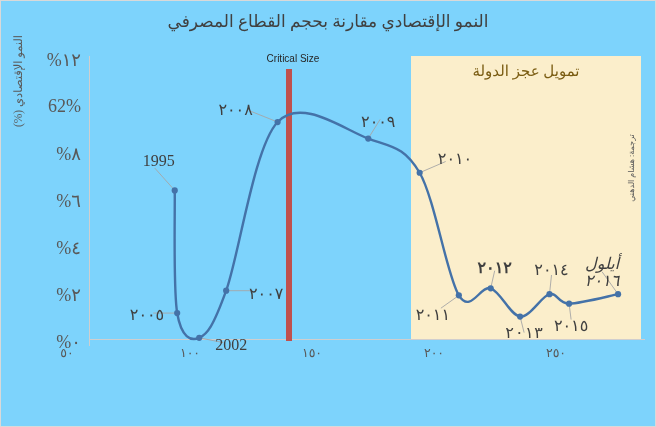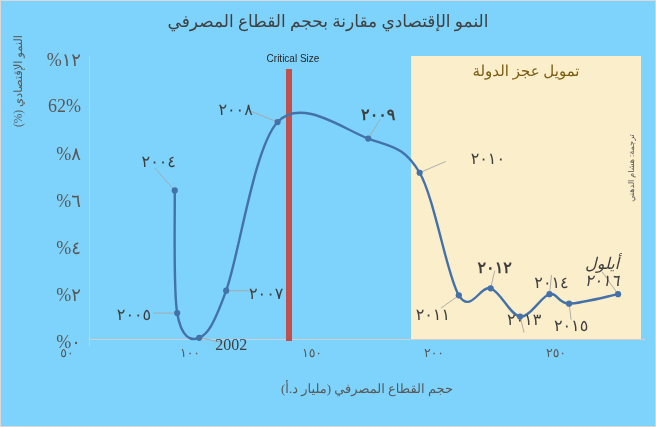--- a/index.html
+++ b/index.html
@@ -204,21 +204,20 @@
   <div class="y-tick-inner" style="top:283px">٢%</div>
   <div class="y-tick-inner" style="top:330px">٠%</div>
 
   <div class="x-tick" style="left:44px">٥٠</div>
   <div class="x-tick" style="left:167px">١٠٠</div>
   <div class="x-tick" style="left:289px">١٥٠</div>
   <div class="x-tick" style="left:411px">٢٠٠</div>
   <div class="x-tick" style="left:533px">٢٥٠</div>
 
   <div id="y-axis-title">النمو الإقتصادي (%)</div>
-  <div id="x-axis-title">حجم القطاع المصرفي (مليار د.أ)</div>
   <div id="right-side-note">ترجمة: هشام الدهني</div>
 
   <div id="critical-line"></div>
   <div id="critical-label">Critical Size</div>
 
   <svg id="series-svg" viewBox="0 0 656 427">
     <path id="series-path" fill="none" stroke="#4472a8" stroke-width="2.4" stroke-linecap="round" stroke-linejoin="round" d="M 173.73 189.42 C 174.14 209.86, 172.09 287.49, 176.18 312.06 C 180.26 336.62, 190.06 340.55, 198.22 336.82 C 206.38 333.09, 212.10 325.62, 225.16 289.65 C 238.23 253.69, 252.92 146.39, 276.60 121.03 C 300.28 95.68, 343.55 129.09, 367.22 137.54 C 390.90 145.99, 403.56 145.60, 418.66 171.74 C 433.77 197.88, 446.01 275.11, 457.85 294.37 C 469.69 313.63, 479.49 283.76, 489.69 287.30 C 499.90 290.83, 509.29 314.61, 519.08 315.60 C 528.88 316.58, 540.31 295.35, 548.48 293.19 C 556.64 291.03, 556.64 302.63, 568.07 302.63 C 579.50 302.63, 608.89 294.76, 617.06 293.19"></path>
     <g id="leader-lines" stroke="#a6a6a6" stroke-width="0.9" fill="none">
         <path d="M 173.7 189.4 L 153.7 167.0"></path>
         <path d="M 176.2 312.1 L 152.2 312.1"></path>
@@ -245,31 +244,31 @@
         <circle cx="457.85" cy="294.37" r="3.1" fill="#4472a8"></circle>
         <circle cx="489.69" cy="287.30" r="3.1" fill="#4472a8"></circle>
         <circle cx="519.08" cy="315.60" r="3.1" fill="#4472a8"></circle>
         <circle cx="548.48" cy="293.19" r="3.1" fill="#4472a8"></circle>
         <circle cx="568.07" cy="302.63" r="3.1" fill="#4472a8"></circle>
         <circle cx="617.06" cy="293.19" r="3.1" fill="#4472a8"></circle>
       </g>
   </svg>
 
   <div id="label-layer">
-      <div class="pt-label" style="width: 56px; left: 129.727px; top: 151.425px;">٢٠٠٤</div>
-      <div class="pt-label" style="width: 56px; left: 105px; top: 304.058px;">٢٠٠٥</div>
+      <div class="pt-label" style="width: 56px; left: 129.727px; top: 151.425px;">1995</div>
+      <div class="pt-label" style="width: 56px; left: 118px; top: 304.058px;">٢٠٠٥</div>
       <div class="pt-label" style="width: 56px; left: 202.22px; top: 334.821px;">2002</div>
       <div class="pt-label" style="width: 56px; left: 237.163px; top: 282.654px;">٢٠٠٧</div>
       <div class="pt-label" style="width: 56px; left: 206.599px; top: 99.0333px;">٢٠٠٨</div>
-      <div class="pt-label" style="width: 56px; left: 349.225px; top: 104px; font-weight: bold;">٢٠٠٩</div>
-      <div class="pt-label" style="width: 56px; left: 448px; top: 147.737px; text-align: right;">٢٠١٠</div>
+      <div class="pt-label" style="width: 56px; left: 349.225px; top: 111px;">٢٠٠٩</div>
+      <div class="pt-label" style="width: 56px; left: 426px; top: 147.737px;">٢٠١٠</div>
       <div class="pt-label" style="width: 56px; left: 403.85px; top: 304.371px;">٢٠١١</div>
       <div class="pt-label" style="width: 56px; left: 465.692px; top: 257.296px; font-weight: bold;">٢٠١٢</div>
-      <div class="pt-label" style="width: 56px; left: 495.084px; top: 309px;">٢٠١٣</div>
-      <div class="pt-label" style="width: 56px; left: 522.476px; top: 272px;">٢٠١٤</div>
+      <div class="pt-label" style="width: 56px; left: 495.084px; top: 322px; font-family: Liberation Mono, monospace;">٢٠١٣</div>
+      <div class="pt-label" style="width: 56px; left: 522.476px; top: 259px;">٢٠١٤</div>
       <div class="pt-label" style="width: 56px; left: 542.07px; top: 314.625px;">٢٠١٥</div>
       <div class="pt-label two-line" style="width: 56px; left: 573.057px; top: 255.192px;">
         <div>أيلول</div>
         <div>٢٠١٦</div>
       </div>
     </div>
 
 </div>
 
 </body></html>

